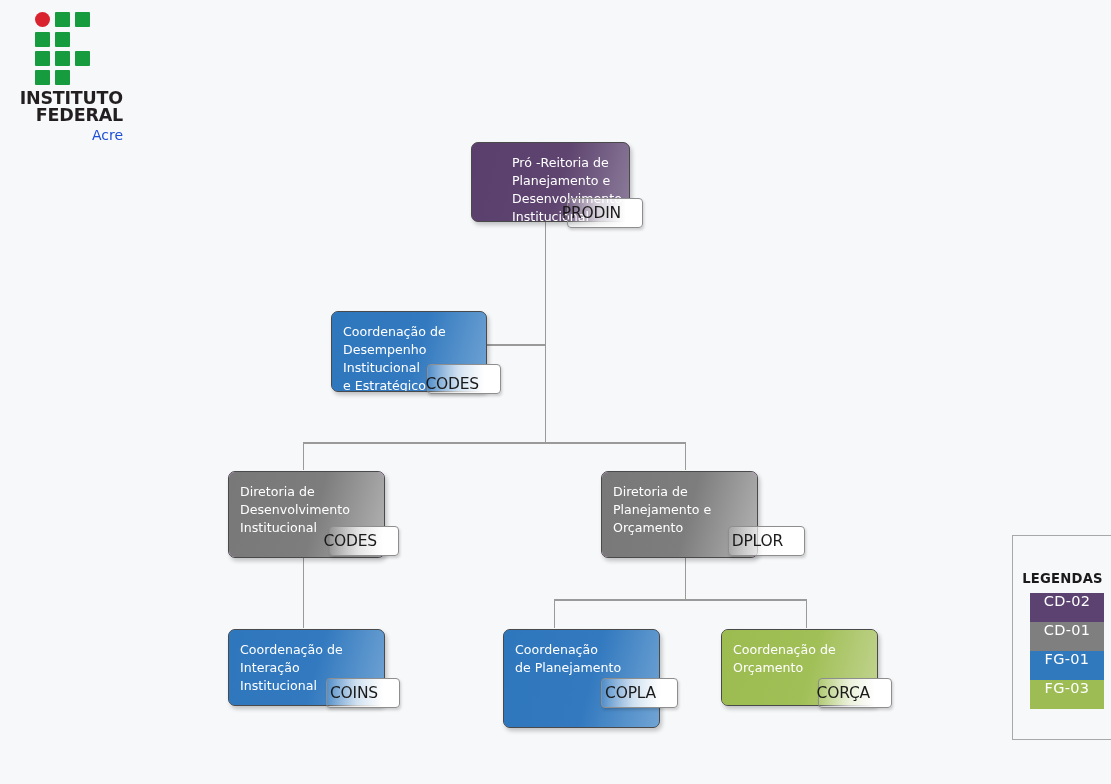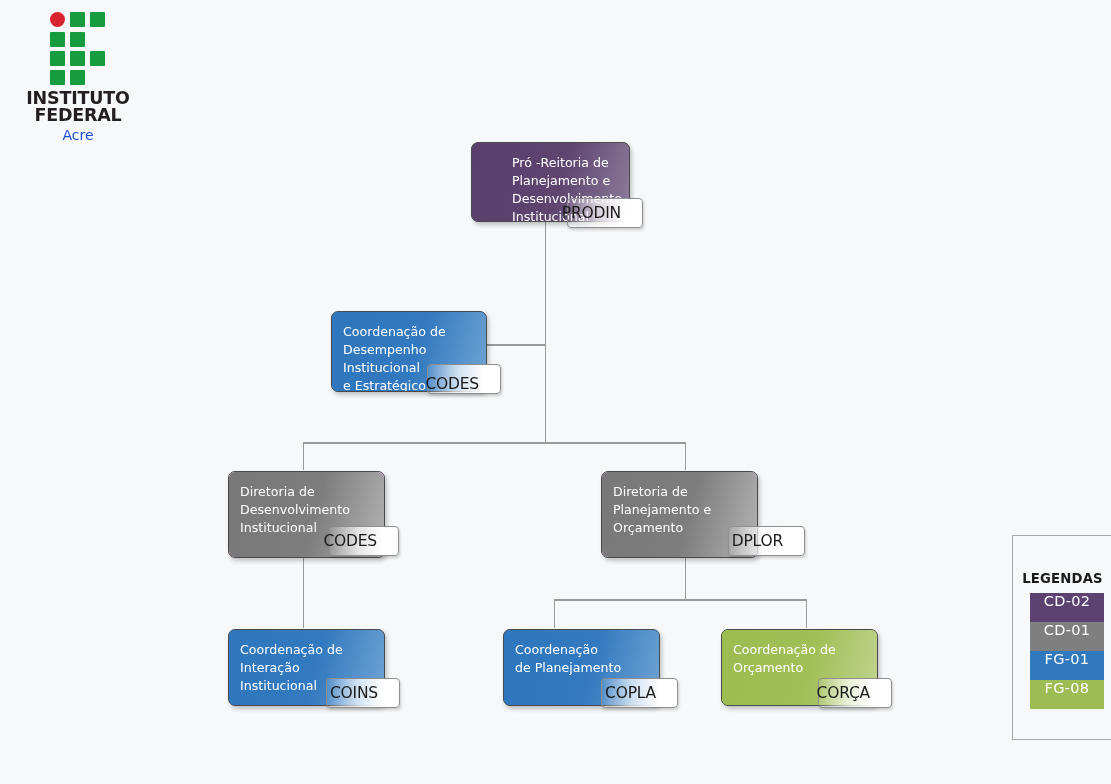--- a/index.html
+++ b/index.html
@@ -17,24 +17,24 @@
   .stage {
     position: absolute;
     left: 0; top: 0;
     width: 1111px;
     height: 784px;
   }
 
   
   #logo-block {
     position: absolute;
-    left: 18px;
+    left: 3px;
     top: 6px;
     width: 120px;
-    text-align: center;
+    text-align: right;
   }
   #logo-mark {
     position: relative;
     width: 56px;
     height: 74px;
     margin: 6px auto 4px auto;
   }
   #logo-mark .sq {
     position: absolute;
     width: 15px;
@@ -281,21 +281,21 @@
     </div>
 
   <div class="node blue" style="left:228px; top:629px; width:157px; height:77px;">
     <div class="body">Coordenação de
 Interação Institucional</div>
   </div>
   <div class="badge" style="left:326px; top:678px; width:74px;">
       <span>COINS</span>
     </div>
 
-  <div class="node blue" style="left:503px; top:629px; width:157px; height:77px;">
+  <div class="node blue" style="left:503px; top:629px; width:157px; height:99px;">
     <div class="body">Coordenação
 de Planejamento</div>
   </div>
   <div class="badge" style="left:601px; top:678px; width:77px;">
       <span>COPLA</span>
     </div>
 
   <div class="node green" style="left:721px; top:629px; width:157px; height:77px;">
     <div class="body">Coordenação de
 Orçamento</div>
@@ -310,18 +310,18 @@
       <div class="legend-item" style="background:#5c4271;">
         <span>CD-02</span>
       </div>
       <div class="legend-item" style="background:#7f7f7f;">
         <span>CD-01</span>
       </div>
       <div class="legend-item" style="background:#3179bd;">
         <span>FG-01</span>
       </div>
       <div class="legend-item" style="background:#9dbd54;">
-        <span>FG-08</span>
+        <span>FG-03</span>
       </div>
     </div>
   </div>
 
 </div>
 
 </body></html>

